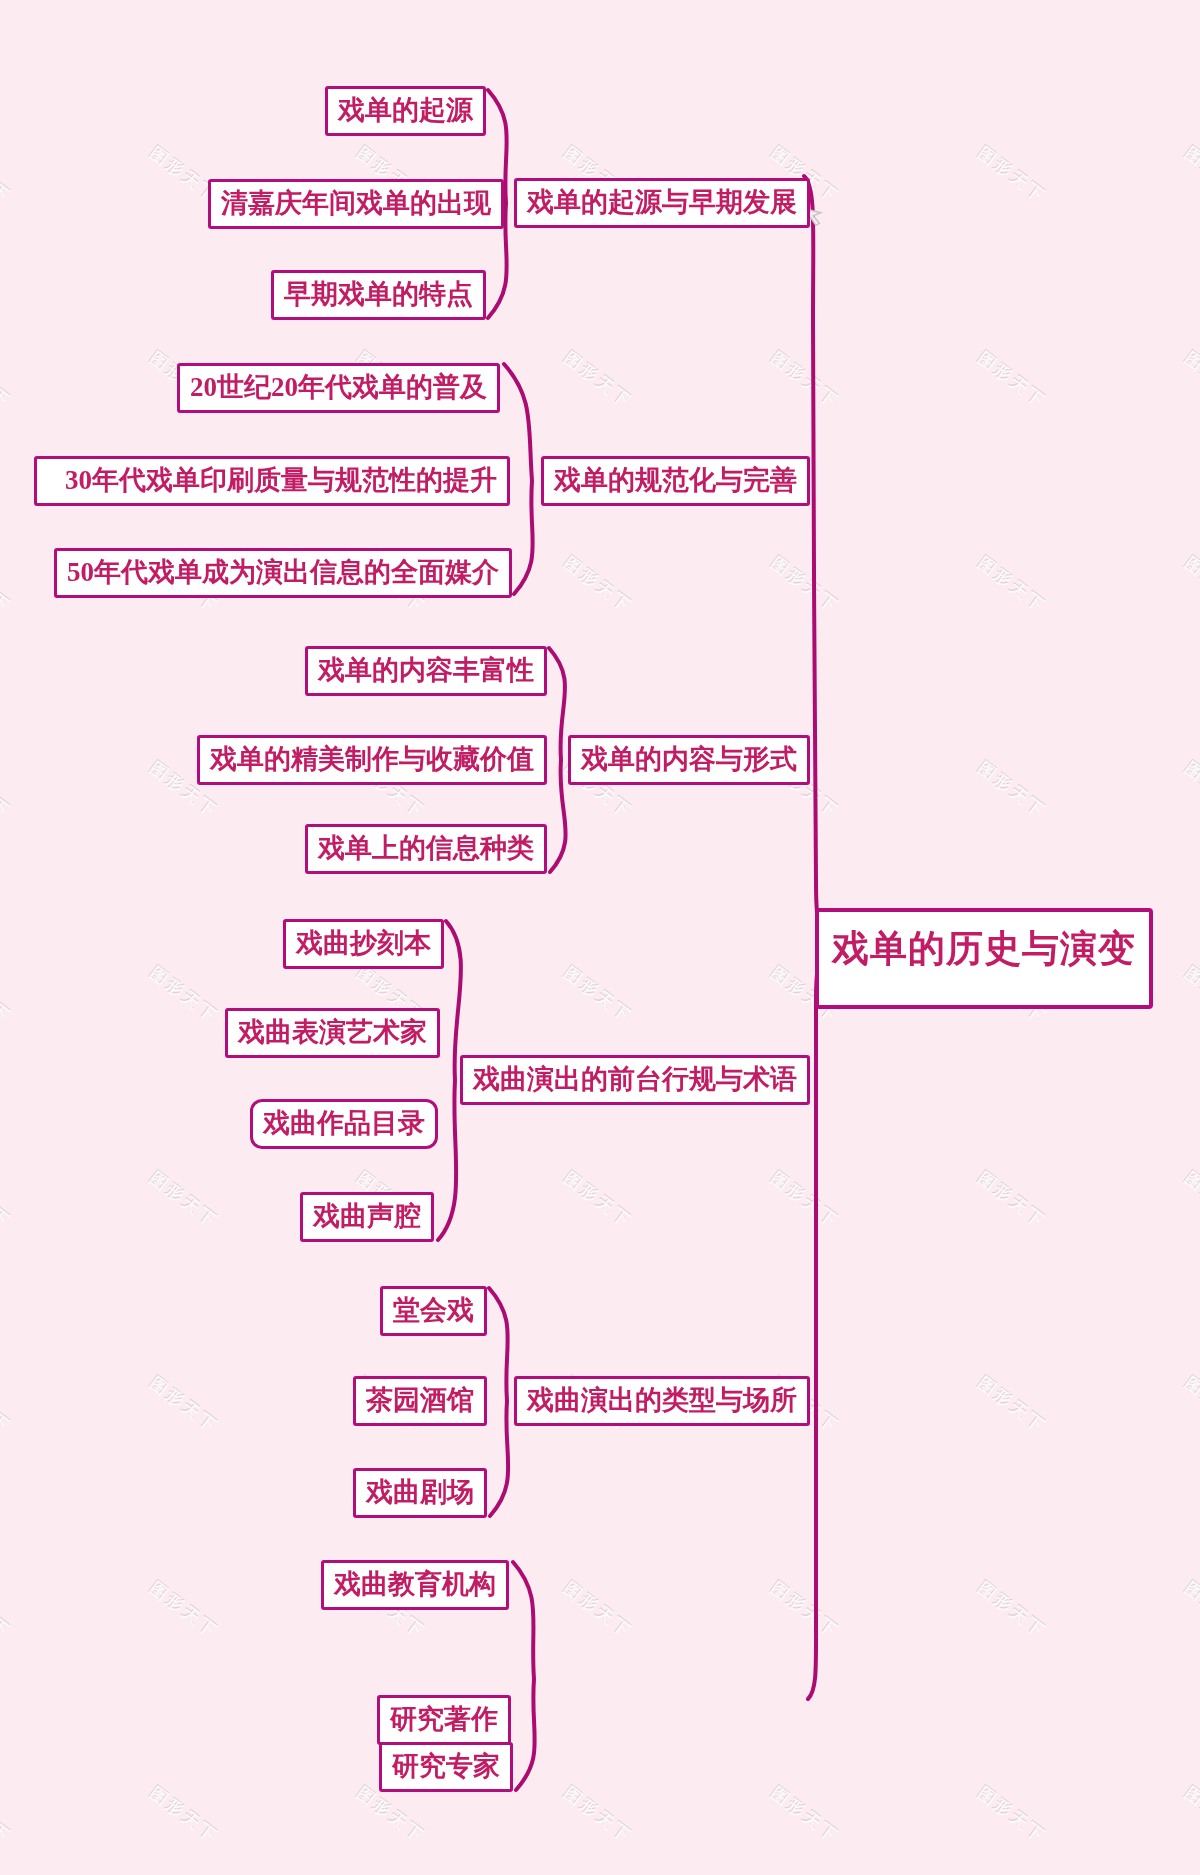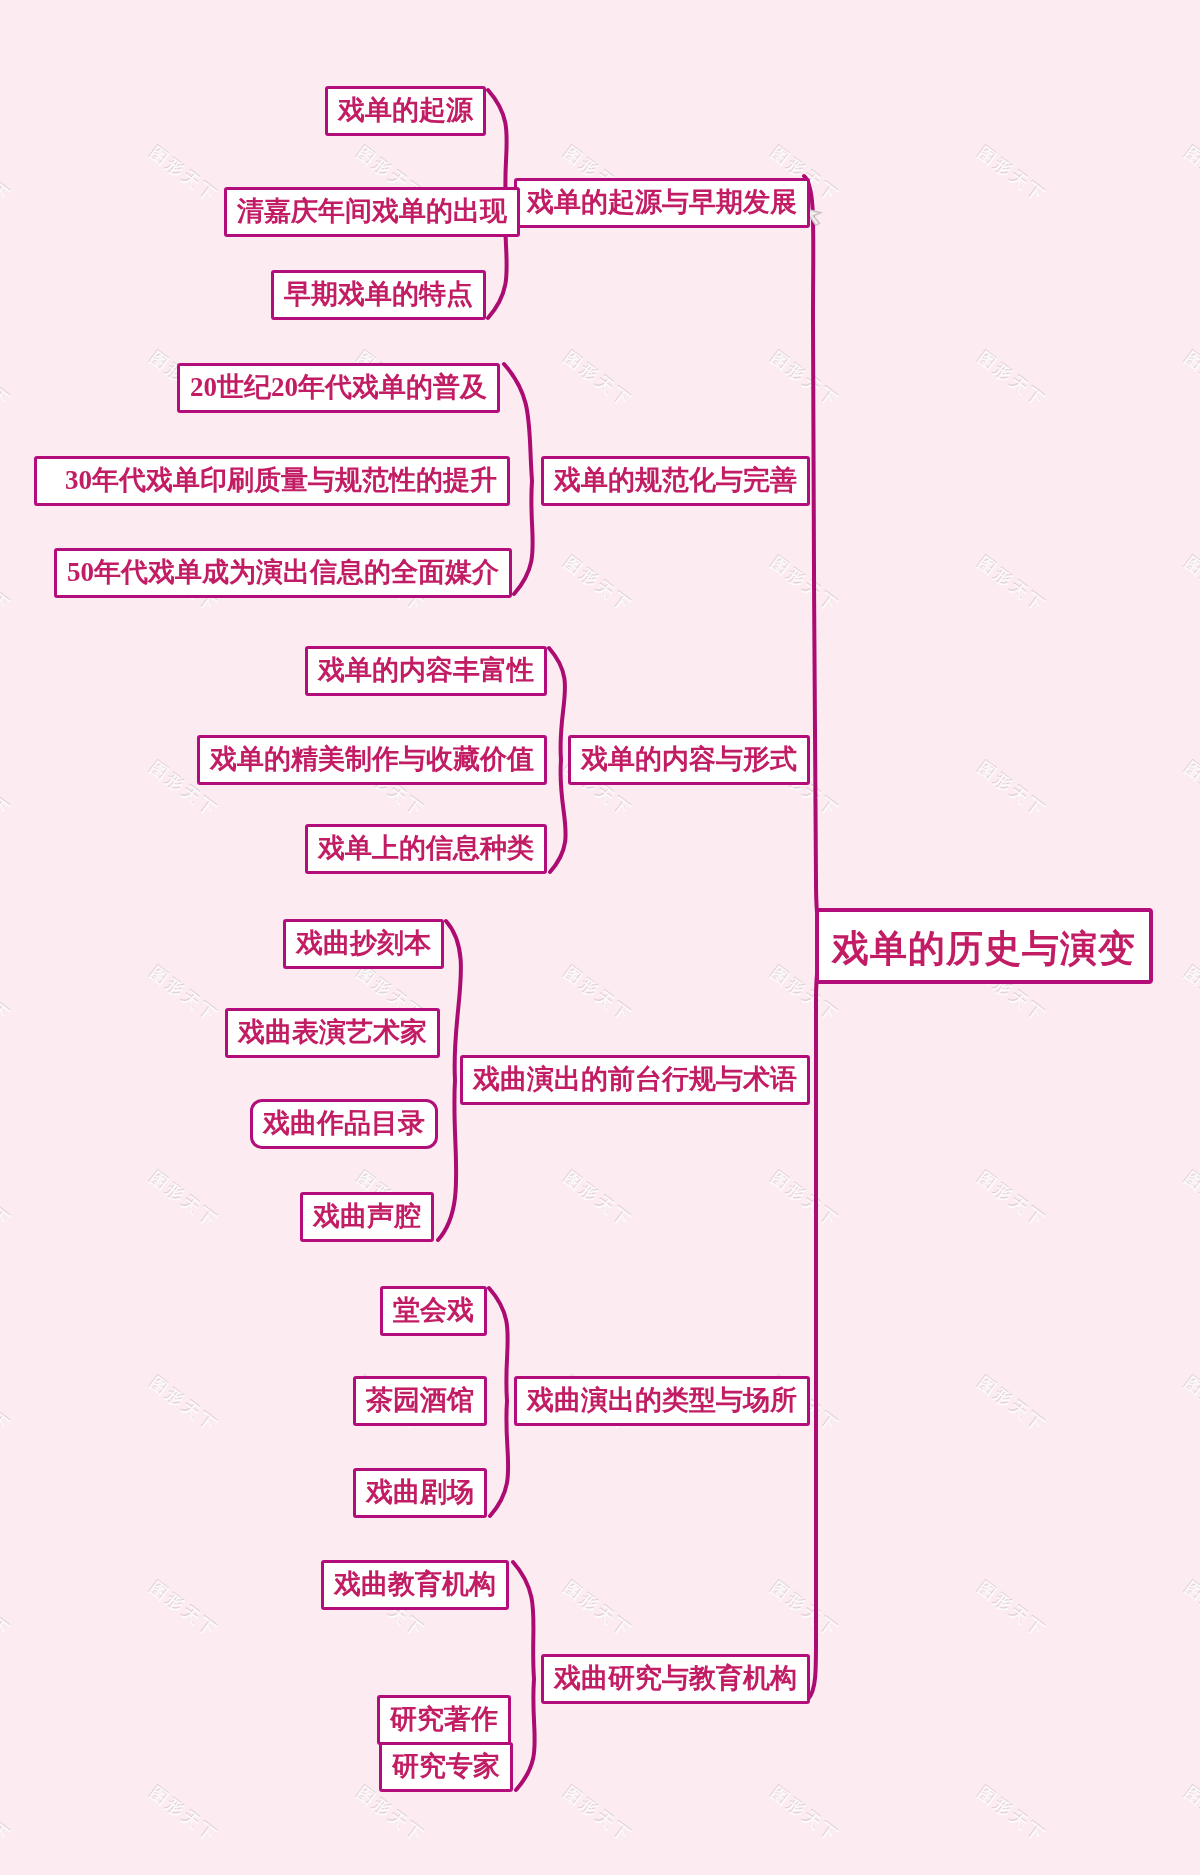--- a/index.html
+++ b/index.html
@@ -36,21 +36,21 @@
     height:50px;
     padding:0 10px;
     white-space:nowrap;
     text-align:center;
   }
   .node.root{
     border-width:4px;
     border-radius:4px;
     font-size:37px;
     line-height:74px;
-    height:76px;
+    height:101px;
     padding:0 13px;
     letter-spacing:1px;
   }
   #cursor{position:absolute;left:801px;top:203px;}
 </style>
 </head>
 <body>
 
 <div id="canvas">
 
@@ -144,24 +144,23 @@
     <polygon points="2,2 20,12 12,13 16,22 12,23 9,14 2,19" fill="#f3eef0" stroke="#cbc2c6" stroke-width="1.5" transform="rotate(-15 11 12)"></polygon>
   </svg>
 
   <div class="node root" style="right:47px;top:908px;">戏单的历史与演变</div>
 
   <div class="node" style="right:390px;top:178px;">戏单的起源与早期发展</div>
   <div class="node" style="right:390px;top:456px;">戏单的规范化与完善</div>
   <div class="node" style="right:390px;top:735px;">戏单的内容与形式</div>
   <div class="node" style="right:390px;top:1055px;">戏曲演出的前台行规与术语</div>
   <div class="node" style="right:390px;top:1376px;">戏曲演出的类型与场所</div>
-  <div class="node" style="right:390px;top:1654px;">戏曲研究与教育机构</div>
 
   <div class="node" style="right:714px;top:86px;">戏单的起源</div>
-  <div class="node" style="right:680px;top:179px;margin-top:8px;">清嘉庆年间戏单的出现</div>
+  <div class="node" style="right:696px;top:179px;">清嘉庆年间戏单的出现</div>
   <div class="node" style="right:714px;top:270px;">早期戏单的特点</div>
 
   <div class="node" style="right:700px;top:363px;margin-left:30px;">20世纪20年代戏单的普及</div>
   <div class="node" style="right:690px;top:456px;padding-left:28px;">30年代戏单印刷质量与规范性的提升</div>
   <div class="node" style="right:688px;top:548px;">50年代戏单成为演出信息的全面媒介</div>
 
   <div class="node" style="right:653px;top:646px;">戏单的内容丰富性</div>
   <div class="node" style="right:653px;top:735px;">戏单的精美制作与收藏价值</div>
   <div class="node" style="right:653px;top:824px;margin-left:20px;">戏单上的信息种类</div>
 

